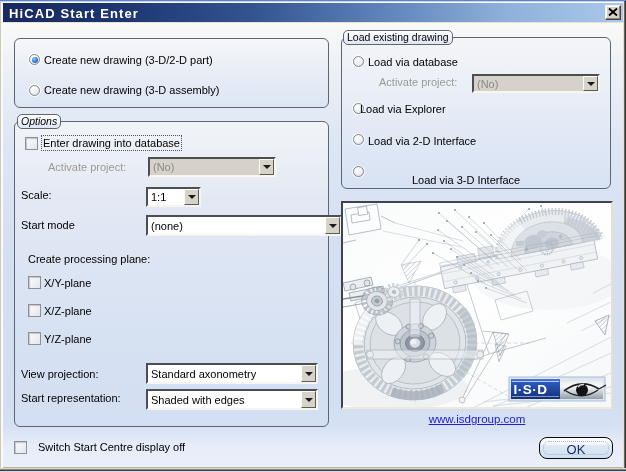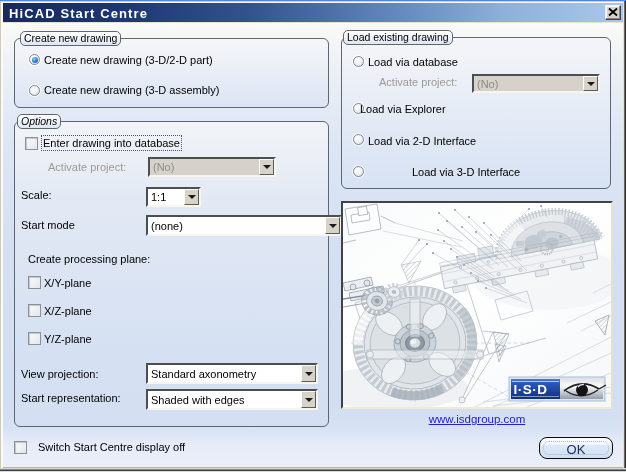--- a/index.html
+++ b/index.html
@@ -56,33 +56,32 @@
   <div class="abs" style="left:1px;top:2px;width:2px;height:466px;background:#fafaf7;"></div>
   <div class="abs" style="left:623px;top:2px;width:1px;height:466px;background:#e4e0d2;"></div>
   <div class="abs" style="left:624px;top:1px;width:1px;height:470px;background:#6b6862;"></div>
   <div class="abs" style="left:625px;top:1px;width:1px;height:470px;background:#343231;"></div>
   <div class="abs" style="left:0;top:468px;width:626px;height:1px;background:#d9d4c4;"></div>
   <div class="abs" style="left:0;top:469px;width:626px;height:1px;background:#8a8881;"></div>
   <div class="abs" style="left:0;top:470px;width:626px;height:1px;background:#3f3f3d;"></div>
   <div class="abs" style="left:0;top:471px;width:626px;height:1px;background:#cadcf6;"></div>
 
   <div class="title">
-      <span>HiCAD Start Centre</span>
+      <span>HiCAD Start Enter</span>
     </div>
   <div class="closebtn">
     <svg width="14" height="13" style="position:absolute;left:0px;top:0px;">
       <path d="M3 2.5 L11 9.5 M11 2.5 L3 9.5" stroke="#000" stroke-width="1.8"></path>
     </svg>
   </div>
   <div class="abs" style="left:3px;top:22px;width:620px;height:1px;background:#e7e3d2;"></div>
   <div class="client"></div>
 
   <div class="grp" style="left:14px;top:38px;width:315px;height:70px;
     background:linear-gradient(180deg,#f5f6f8,#dce5f4);"></div>
-  <div class="pill" style="left:20px;top:31px;">Create new drawing</div>
   <span class="rad" style="left:29px;top:54px;">
       <span class="dot"></span>
     </span>
   <div class="txt" style="left:44px;top:54px;">Create new drawing (3-D/2-D part)</div>
   <span class="rad" style="left:29px;top:85px;"></span>
   <div class="txt" style="left:44px;top:84px;">Create new drawing (3-D assembly)</div>
 
   <div class="grp" style="left:14px;top:121px;width:315px;height:306px;
     background:linear-gradient(180deg,#f2f4f7 0%,#e3e9f4 25%,#d6e1f2 70%,#d3dff2 100%);"></div>
   <div class="pill" style="left:17px;top:114px;font-style:italic;">Options</div>
@@ -141,21 +140,21 @@
     <span class="t">(No)</span>
       <span class="btn">
         <i></i>
       </span>
     </div>
   <span class="rad" style="left:353px;top:103px;"></span>
   <div class="txt" style="left:360px;top:103px;">Load via Explorer</div>
   <span class="rad" style="left:353px;top:134px;"></span>
   <div class="txt" style="left:368px;top:135px;">Load via 2-D Interface</div>
   <span class="rad" style="left:353px;top:166px;"></span>
-  <div class="txt" style="left:368px;top:166px;padding-left:44px;">Load via 3-D Interface</div>
+  <div class="txt" style="left:368px;top:174px;padding-left:44px;">Load via 3-D Interface</div>
 
   <div class="abs" style="left:341px;top:201px;width:272px;height:208px;box-sizing:border-box;
      border-top:2px solid #3f434a;border-left:2px solid #3f434a;border-bottom:2px solid #efe9da;border-right:2px solid #e6e0d0;background:#fdfdfd;">
     <svg width="268" height="204" viewBox="0 0 268 204" style="display:block;">
       <defs>
         <linearGradient id="bgt" x1="0" y1="0" x2="1" y2="1">
           <stop offset="0" stop-color="#f9fafb"></stop>
             <stop offset="0.45" stop-color="#ffffff"></stop>
             <stop offset="1" stop-color="#f5f7f8"></stop>
         </linearGradient>

